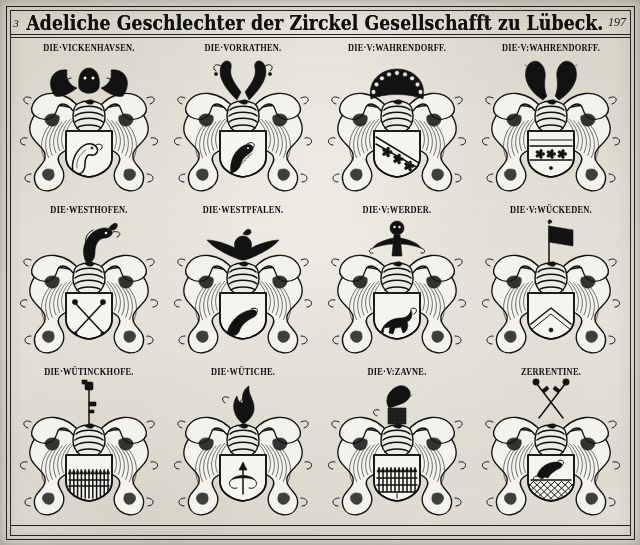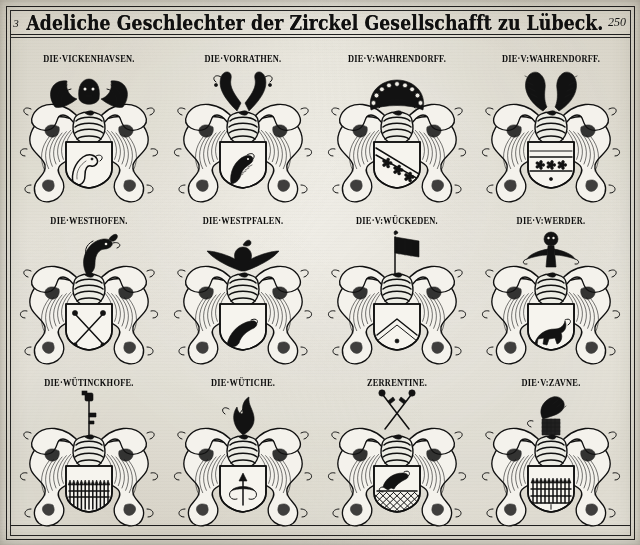--- a/index.html
+++ b/index.html
@@ -80,21 +80,21 @@
     transform:scaleY(1.14) scaleX(.985);
     text-shadow:0 0 .6px rgba(0,0,0,.75);
   }
   #page-no{
     width:34px;text-align:center;font-size:12px;font-style:italic;
     color:#141414;padding-right:4px;
   }
 
   
   #grid{
-    position:absolute;left:12px;top:49px;width:616px;height:486px;
+    position:absolute;left:12px;top:38px;width:616px;height:486px;
     display:grid;grid-template-columns:repeat(4,1fr);grid-template-rows:repeat(3,1fr);
     z-index:4;
   }
   .cell{position:relative;display:flex;flex-direction:column;align-items:center;}
   .caption{
     height:15px;line-height:15px;
     font-family:"Liberation Serif", serif;
     font-size:8.4px;font-weight:700;letter-spacing:.25px;
     color:#0d0d0d;white-space:nowrap;
     transform:scaleY(1.22);
@@ -118,21 +118,21 @@
 
   <div class="frame-outer"></div>
   <div class="frame-inner"></div>
   <div class="title-rule"></div>
   <div class="title-rule2"></div>
   <div class="bottom-rule"></div>
 
   <div id="title-bar">
     <div id="folio">3</div>
     <div id="title-text">Adeliche Geschlechter der Zirckel Gesellschafft zu Lübeck.</div>
-    <div id="page-no">250</div>
+    <div id="page-no">197</div>
   </div>
 
   <div id="grid">
       <div class="cell">
         <div class="caption">DIE·VICKENHAVSEN.</div>
        <div class="arms">
 
   <svg width="150" height="150" viewBox="-75 -75 150 150" aria-hidden="true">
     <defs>
       <clipPath id="cl-lat">
@@ -892,31 +892,31 @@
       </g>
       </g>
       <path class="ink" d="M -23,-23 L 23,-23 L 23,3.68
           C 23,15.64 9.66,22.08 0,23
           C -9.66,22.08 -23,15.64 -23,3.68 Z" fill="none" stroke-width="1.7"></path>
     </g>
   </svg>
        </div>
       </div>
       <div class="cell">
-        <div class="caption">DIE·V:WÜCKEDEN.</div>
+        <div class="caption">DIE·V:WERDER.</div>
        <div class="arms">
 
   <svg width="150" height="150" viewBox="-75 -75 150 150" aria-hidden="true">
     <defs>
       <clipPath id="cl-lat">
                 <path d="M -23,-23 L 23,-23 L 23,3.68
           C 23,15.64 9.66,22.08 0,23
           C -9.66,22.08 -23,15.64 -23,3.68 Z" transform="translate(0,26)"></path>
               </clipPath>
-      <clipPath id="clip-u7">
+      <clipPath id="clip-u6">
                 <path d="M -23,-23 L 23,-23 L 23,3.68
           C 23,15.64 9.66,22.08 0,23
           C -9.66,22.08 -23,15.64 -23,3.68 Z"></path>
               </clipPath>
     </defs>
 
     <g transform="translate(0,-8)">
       <path class="mantle" d="
     M -6,-6
     C -26,-20 -52,-16 -58,2
@@ -966,71 +966,76 @@
               <path class="ink-fine" d="M 31.333333333333332,3.333333333333333 C 39.33333333333333,12.666666666666666 42,24 36.666666666666664,35.33333333333333"></path>
               <path class="ink-fine" d="M 35.66666666666667,4.666666666666667 C 43.66666666666667,14.333333333333334 46,26 40.333333333333336,37.66666666666667"></path>
               <path class="ink-fine" d="M 40,6 C 48,16 50,28 44,40"></path>
               <path class="ink-thin" d="M 58,-22 c 8,-4 10,4 3,6"></path>
               <path class="ink-thin" d="M 62,18 c 8,-2 9,7 2,7"></path>
               <path class="ink-thin" d="M 58,54 c 8,0 8,8 1,8"></path>
               <path class="solid" d="M 30,-4 c 10,-6 18,2 12,8 c -5,5 -14,1 -12,-8 Z" opacity=".85"></path>
               <path class="solid" d="M 36,50 c 9,-4 14,4 8,9 c -5,4 -12,-1 -8,-9 Z" opacity=".8"></path>
     </g>
 
-      <g transform="translate(0,-36)">
-        <path class="ink" d="M -2,10 L -2,-28"></path>
-        <path class="solid" d="M -2,-28 L 22,-24 L 22,-8 L -2,-12 Z"></path>
-        <path class="ink-fine" d="M 2,-26 L 2,-11 M 8,-25 L 8,-10 M 14,-24 L 14,-9" stroke="#efede7"></path>
-        <path class="solid" d="M -2,-30 c -3,-4 2,-6 3,-2 Z"></path>
+      <g transform="translate(0,-40)">
+        <circle class="solid" cx="0" cy="-22" r="7"></circle>
+        <circle cx="-2.5" cy="-23" r="1.2" fill="#f0eee7"></circle>
+        <circle cx="2.5" cy="-23" r="1.2" fill="#f0eee7"></circle>
+        <path class="ink-thin" d="M -3,-18 C -1,-16 1,-16 3,-18" stroke="#f0eee7"></path>
+        <path class="solid" d="M -3,-15 L 3,-15 L 5,6 L -5,6 Z"></path>
+        <path class="solid" d="M -3,-12 C -14,-10 -22,-6 -24,-2 C -18,-4 -10,-6 -4,-6 Z"></path>
+        <path class="solid" d="M 3,-12 C 14,-10 22,-6 24,-2 C 18,-4 10,-6 4,-6 Z"></path>
+        <path class="ink-thin" d="M -24,-2 c -5,1 -5,6 0,5"></path>
+        <path class="ink-thin" d="M 24,-2 c 5,1 5,6 0,5"></path>
       </g>
 
     <g transform="translate(0,-6)">
   <g>
     <path class="helm" d="M -15,-12 C -15,-24 15,-24 15,-12 C 18,-2 14,10 0,12 C -14,10 -18,-2 -15,-12 Z"></path>
     <path class="ink" d="M -13,-12 C -8,-17 8,-17 13,-12"></path>
     <path class="ink" d="M -14,-6 C -8,-11 8,-11 14,-6"></path>
     <path class="ink" d="M -14,0 C -8,-5 8,-5 14,0"></path>
     <path class="ink" d="M -12,6 C -7,2 7,2 12,6"></path>
     <path class="solid" d="M -4,-20 C 0,-23 4,-23 5,-20 C 4,-17 0,-17 -4,-20 Z"></path>
     <path class="ink-thin" d="M -2,12 C -4,18 2,20 3,15"></path>
     <circle class="solid" cx="1" cy="18" r="2.1"></circle>
   </g>
             </g>
 
     <g transform="translate(0,26)">
       <path class="shield-face" d="M -23,-23 L 23,-23 L 23,3.68
           C 23,15.64 9.66,22.08 0,23
           C -9.66,22.08 -23,15.64 -23,3.68 Z"></path>
-      <g clip-path="url(#clip-u7)">
-
-      <g>
-        <path class="ink" d="M -20,8 L 0,-8 L 20,8" stroke-width="2"></path>
-        <path class="ink-thin" d="M -20,14 L 0,-2 L 20,14"></path>
-        <circle class="solid" cx="0" cy="14" r="2"></circle>
+      <g clip-path="url(#clip-u6)">
+
+      <g transform="translate(0,6)">
+        <path class="solid" d="M -16,10 C -14,2 -6,-4 4,-4 C 10,-4 13,-8 14,-12 C 16,-8 15,-2 10,0 C 12,4 10,10 6,11 L 4,5 L -2,6 L -4,12 L -8,11 L -7,5 L -13,6 L -14,12 Z"></path>
+        <path class="ink-thin" d="M 14,-13 c 5,-3 8,2 3,5"></path>
+        <path class="ink-thin" d="M -16,10 c -5,-1 -6,4 -1,5"></path>
       </g>
       </g>
       <path class="ink" d="M -23,-23 L 23,-23 L 23,3.68
           C 23,15.64 9.66,22.08 0,23
           C -9.66,22.08 -23,15.64 -23,3.68 Z" fill="none" stroke-width="1.7"></path>
     </g>
   </svg>
        </div>
       </div>
       <div class="cell">
-        <div class="caption">DIE·V:WERDER.</div>
+        <div class="caption">DIE·V:WÜCKEDEN.</div>
        <div class="arms">
 
   <svg width="150" height="150" viewBox="-75 -75 150 150" aria-hidden="true">
     <defs>
       <clipPath id="cl-lat">
                 <path d="M -23,-23 L 23,-23 L 23,3.68
           C 23,15.64 9.66,22.08 0,23
           C -9.66,22.08 -23,15.64 -23,3.68 Z" transform="translate(0,26)"></path>
               </clipPath>
-      <clipPath id="clip-u6">
+      <clipPath id="clip-u7">
                 <path d="M -23,-23 L 23,-23 L 23,3.68
           C 23,15.64 9.66,22.08 0,23
           C -9.66,22.08 -23,15.64 -23,3.68 Z"></path>
               </clipPath>
     </defs>
 
     <g transform="translate(0,-8)">
       <path class="mantle" d="
     M -6,-6
     C -26,-20 -52,-16 -58,2
@@ -1080,55 +1085,50 @@
               <path class="ink-fine" d="M 31.333333333333332,3.333333333333333 C 39.33333333333333,12.666666666666666 42,24 36.666666666666664,35.33333333333333"></path>
               <path class="ink-fine" d="M 35.66666666666667,4.666666666666667 C 43.66666666666667,14.333333333333334 46,26 40.333333333333336,37.66666666666667"></path>
               <path class="ink-fine" d="M 40,6 C 48,16 50,28 44,40"></path>
               <path class="ink-thin" d="M 58,-22 c 8,-4 10,4 3,6"></path>
               <path class="ink-thin" d="M 62,18 c 8,-2 9,7 2,7"></path>
               <path class="ink-thin" d="M 58,54 c 8,0 8,8 1,8"></path>
               <path class="solid" d="M 30,-4 c 10,-6 18,2 12,8 c -5,5 -14,1 -12,-8 Z" opacity=".85"></path>
               <path class="solid" d="M 36,50 c 9,-4 14,4 8,9 c -5,4 -12,-1 -8,-9 Z" opacity=".8"></path>
     </g>
 
-      <g transform="translate(0,-40)">
-        <circle class="solid" cx="0" cy="-22" r="7"></circle>
-        <circle cx="-2.5" cy="-23" r="1.2" fill="#f0eee7"></circle>
-        <circle cx="2.5" cy="-23" r="1.2" fill="#f0eee7"></circle>
-        <path class="ink-thin" d="M -3,-18 C -1,-16 1,-16 3,-18" stroke="#f0eee7"></path>
-        <path class="solid" d="M -3,-15 L 3,-15 L 5,6 L -5,6 Z"></path>
-        <path class="solid" d="M -3,-12 C -14,-10 -22,-6 -24,-2 C -18,-4 -10,-6 -4,-6 Z"></path>
-        <path class="solid" d="M 3,-12 C 14,-10 22,-6 24,-2 C 18,-4 10,-6 4,-6 Z"></path>
-        <path class="ink-thin" d="M -24,-2 c -5,1 -5,6 0,5"></path>
-        <path class="ink-thin" d="M 24,-2 c 5,1 5,6 0,5"></path>
+      <g transform="translate(0,-36)">
+        <path class="ink" d="M -2,10 L -2,-28"></path>
+        <path class="solid" d="M -2,-28 L 22,-24 L 22,-8 L -2,-12 Z"></path>
+        <path class="ink-fine" d="M 2,-26 L 2,-11 M 8,-25 L 8,-10 M 14,-24 L 14,-9" stroke="#efede7"></path>
+        <path class="solid" d="M -2,-30 c -3,-4 2,-6 3,-2 Z"></path>
       </g>
 
     <g transform="translate(0,-6)">
   <g>
     <path class="helm" d="M -15,-12 C -15,-24 15,-24 15,-12 C 18,-2 14,10 0,12 C -14,10 -18,-2 -15,-12 Z"></path>
     <path class="ink" d="M -13,-12 C -8,-17 8,-17 13,-12"></path>
     <path class="ink" d="M -14,-6 C -8,-11 8,-11 14,-6"></path>
     <path class="ink" d="M -14,0 C -8,-5 8,-5 14,0"></path>
     <path class="ink" d="M -12,6 C -7,2 7,2 12,6"></path>
     <path class="solid" d="M -4,-20 C 0,-23 4,-23 5,-20 C 4,-17 0,-17 -4,-20 Z"></path>
     <path class="ink-thin" d="M -2,12 C -4,18 2,20 3,15"></path>
     <circle class="solid" cx="1" cy="18" r="2.1"></circle>
   </g>
             </g>
 
     <g transform="translate(0,26)">
       <path class="shield-face" d="M -23,-23 L 23,-23 L 23,3.68
           C 23,15.64 9.66,22.08 0,23
           C -9.66,22.08 -23,15.64 -23,3.68 Z"></path>
-      <g clip-path="url(#clip-u6)">
-
-      <g transform="translate(0,6)">
-        <path class="solid" d="M -16,10 C -14,2 -6,-4 4,-4 C 10,-4 13,-8 14,-12 C 16,-8 15,-2 10,0 C 12,4 10,10 6,11 L 4,5 L -2,6 L -4,12 L -8,11 L -7,5 L -13,6 L -14,12 Z"></path>
-        <path class="ink-thin" d="M 14,-13 c 5,-3 8,2 3,5"></path>
-        <path class="ink-thin" d="M -16,10 c -5,-1 -6,4 -1,5"></path>
+      <g clip-path="url(#clip-u7)">
+
+      <g>
+        <path class="ink" d="M -20,8 L 0,-8 L 20,8" stroke-width="2"></path>
+        <path class="ink-thin" d="M -20,14 L 0,-2 L 20,14"></path>
+        <circle class="solid" cx="0" cy="14" r="2"></circle>
       </g>
       </g>
       <path class="ink" d="M -23,-23 L 23,-23 L 23,3.68
           C 23,15.64 9.66,22.08 0,23
           C -9.66,22.08 -23,15.64 -23,3.68 Z" fill="none" stroke-width="1.7"></path>
     </g>
   </svg>
        </div>
       </div>
       <div class="cell">
@@ -1366,20 +1366,160 @@
           C 23,15.64 9.66,22.08 0,23
           C -9.66,22.08 -23,15.64 -23,3.68 Z"></path>
       <g clip-path="url(#clip-u8)">
 
       <g>
         <path class="ink" d="M 0,-14 L 0,16" stroke-width="1.8"></path>
         <path class="solid" d="M 0,-16 L -4,-8 L 4,-8 Z"></path>
         <path class="solid" d="M -12,2 C -8,-4 8,-4 12,2 C 6,-1 -6,-1 -12,2 Z"></path>
         <path class="ink-thin" d="M -12,2 C -16,6 -12,12 -6,10"></path>
         <path class="ink-thin" d="M 12,2 C 16,6 12,12 6,10"></path>
+      </g>
+      </g>
+      <path class="ink" d="M -23,-23 L 23,-23 L 23,3.68
+          C 23,15.64 9.66,22.08 0,23
+          C -9.66,22.08 -23,15.64 -23,3.68 Z" fill="none" stroke-width="1.7"></path>
+    </g>
+  </svg>
+       </div>
+      </div>
+      <div class="cell">
+        <div class="caption">DIE·V:ZAVNE.</div>
+       <div class="arms">
+
+  <svg width="150" height="150" viewBox="-75 -75 150 150" aria-hidden="true">
+    <defs>
+      <clipPath id="cl-lat">
+                <path d="M -23,-23 L 23,-23 L 23,3.68
+          C 23,15.64 9.66,22.08 0,23
+          C -9.66,22.08 -23,15.64 -23,3.68 Z" transform="translate(0,26)"></path>
+              </clipPath>
+      <clipPath id="clip-u10">
+                <path d="M -23,-23 L 23,-23 L 23,3.68
+          C 23,15.64 9.66,22.08 0,23
+          C -9.66,22.08 -23,15.64 -23,3.68 Z"></path>
+              </clipPath>
+    </defs>
+
+    <g transform="translate(0,-8)">
+      <path class="mantle" d="
+    M -6,-6
+    C -26,-20 -52,-16 -58,2
+    C -64,20 -46,24 -44,34
+    C -42,46 -58,48 -54,62
+    C -50,76 -30,72 -26,60
+    C -22,48 -34,44 -30,36
+    C -26,28 -10,30 -8,16
+    Z"></path>
+              <path class="mantle" d="
+    M -8,-10
+    C -22,-30 -48,-32 -56,-16
+    C -62,-4 -46,2 -38,-2
+    C -30,-6 -34,-16 -26,-16
+    C -18,-16 -16,-6 -10,-4 Z"></path>
+              <path class="ink-fine" d="M -14,-2 C -22,6 -26,16 -22,26"></path>
+              <path class="ink-fine" d="M -18.333333333333332,-0.6666666666666667 C -26.333333333333332,7.666666666666666 -30,18 -25.666666666666668,28.333333333333332"></path>
+              <path class="ink-fine" d="M -22.666666666666664,0.6666666666666665 C -30.666666666666664,9.333333333333332 -34,20 -29.333333333333332,30.666666666666664"></path>
+              <path class="ink-fine" d="M -27,2 C -35,11 -38,22 -33,33"></path>
+              <path class="ink-fine" d="M -31.333333333333332,3.333333333333333 C -39.33333333333333,12.666666666666666 -42,24 -36.666666666666664,35.33333333333333"></path>
+              <path class="ink-fine" d="M -35.66666666666667,4.666666666666667 C -43.66666666666667,14.333333333333334 -46,26 -40.333333333333336,37.66666666666667"></path>
+              <path class="ink-fine" d="M -40,6 C -48,16 -50,28 -44,40"></path>
+              <path class="ink-thin" d="M -58,-22 c -8,-4 -10,4 -3,6"></path>
+              <path class="ink-thin" d="M -62,18 c -8,-2 -9,7 -2,7"></path>
+              <path class="ink-thin" d="M -58,54 c -8,0 -8,8 -1,8"></path>
+              <path class="solid" d="M -30,-4 c -10,-6 -18,2 -12,8 c 5,5 14,1 12,-8 Z" opacity=".85"></path>
+              <path class="solid" d="M -36,50 c -9,-4 -14,4 -8,9 c 5,4 12,-1 8,-9 Z" opacity=".8"></path>
+      <path class="mantle" d="
+    M 6,-6
+    C 26,-20 52,-16 58,2
+    C 64,20 46,24 44,34
+    C 42,46 58,48 54,62
+    C 50,76 30,72 26,60
+    C 22,48 34,44 30,36
+    C 26,28 10,30 8,16
+    Z"></path>
+              <path class="mantle" d="
+    M 8,-10
+    C 22,-30 48,-32 56,-16
+    C 62,-4 46,2 38,-2
+    C 30,-6 34,-16 26,-16
+    C 18,-16 16,-6 10,-4 Z"></path>
+              <path class="ink-fine" d="M 14,-2 C 22,6 26,16 22,26"></path>
+              <path class="ink-fine" d="M 18.333333333333332,-0.6666666666666667 C 26.333333333333332,7.666666666666666 30,18 25.666666666666668,28.333333333333332"></path>
+              <path class="ink-fine" d="M 22.666666666666664,0.6666666666666665 C 30.666666666666664,9.333333333333332 34,20 29.333333333333332,30.666666666666664"></path>
+              <path class="ink-fine" d="M 27,2 C 35,11 38,22 33,33"></path>
+              <path class="ink-fine" d="M 31.333333333333332,3.333333333333333 C 39.33333333333333,12.666666666666666 42,24 36.666666666666664,35.33333333333333"></path>
+              <path class="ink-fine" d="M 35.66666666666667,4.666666666666667 C 43.66666666666667,14.333333333333334 46,26 40.333333333333336,37.66666666666667"></path>
+              <path class="ink-fine" d="M 40,6 C 48,16 50,28 44,40"></path>
+              <path class="ink-thin" d="M 58,-22 c 8,-4 10,4 3,6"></path>
+              <path class="ink-thin" d="M 62,18 c 8,-2 9,7 2,7"></path>
+              <path class="ink-thin" d="M 58,54 c 8,0 8,8 1,8"></path>
+              <path class="solid" d="M 30,-4 c 10,-6 18,2 12,8 c -5,5 -14,1 -12,-8 Z" opacity=".85"></path>
+              <path class="solid" d="M 36,50 c 9,-4 14,4 8,9 c -5,4 -12,-1 -8,-9 Z" opacity=".8"></path>
+    </g>
+
+      <g transform="translate(0,-36)">
+        <path class="solid" d="M -9,8 L 9,8 L 9,-8 L -9,-8 Z" opacity=".92"></path>
+        <path class="ink-fine" d="M -9,-4 L 9,-4 M -9,0 L 9,0 M -9,4 L 9,4" stroke="#efede7"></path>
+        <path class="ink-fine" d="M -4,-8 L -4,8 M 0,-8 L 0,8 M 4,-8 L 4,8" stroke="#efede7"></path>
+        <path class="solid" d="M -8,-8 C -14,-18 -6,-28 2,-30 C 10,-32 16,-24 12,-18 C 9,-13 4,-12 -8,-8 Z"></path>
+        <path class="ink-fine" d="M -2,-26 l 5,-4" stroke="#efede7"></path>
+              <path class="ink-fine" d="M 2,-23 l 5,-4" stroke="#efede7"></path>
+              <path class="ink-fine" d="M 6,-20 l 5,-4" stroke="#efede7"></path>
+              <path class="ink-fine" d="M 10,-17 l 5,-4" stroke="#efede7"></path>
+        <path class="ink-thin" d="M -18,-6 c -6,-2 -8,4 -2,6"></path>
+      </g>
+
+    <g transform="translate(0,-6)">
+  <g>
+    <path class="helm" d="M -15,-12 C -15,-24 15,-24 15,-12 C 18,-2 14,10 0,12 C -14,10 -18,-2 -15,-12 Z"></path>
+    <path class="ink" d="M -13,-12 C -8,-17 8,-17 13,-12"></path>
+    <path class="ink" d="M -14,-6 C -8,-11 8,-11 14,-6"></path>
+    <path class="ink" d="M -14,0 C -8,-5 8,-5 14,0"></path>
+    <path class="ink" d="M -12,6 C -7,2 7,2 12,6"></path>
+    <path class="solid" d="M -4,-20 C 0,-23 4,-23 5,-20 C 4,-17 0,-17 -4,-20 Z"></path>
+    <path class="ink-thin" d="M -2,12 C -4,18 2,20 3,15"></path>
+    <circle class="solid" cx="1" cy="18" r="2.1"></circle>
+  </g>
+            </g>
+
+    <g transform="translate(0,26)">
+      <path class="shield-face" d="M -23,-23 L 23,-23 L 23,3.68
+          C 23,15.64 9.66,22.08 0,23
+          C -9.66,22.08 -23,15.64 -23,3.68 Z"></path>
+      <g clip-path="url(#clip-u10)">
+
+      <g>
+        <path class="ink" d="M -18.0,-6 L -18.0,13.799999999999999" stroke-width="1.7"></path>
+                  <path class="solid" d="M -20.0,-6 L -18.0,-11 L -16.0,-6 Z"></path>
+                  <path class="ink" d="M -14.0,-6 L -14.0,13.799999999999999" stroke-width="1.7"></path>
+                  <path class="solid" d="M -16.0,-6 L -14.0,-11 L -12.0,-6 Z"></path>
+                  <path class="ink" d="M -10.0,-6 L -10.0,13.799999999999999" stroke-width="1.7"></path>
+                  <path class="solid" d="M -12.0,-6 L -10.0,-11 L -8.0,-6 Z"></path>
+                  <path class="ink" d="M -6.0,-6 L -6.0,13.799999999999999" stroke-width="1.7"></path>
+                  <path class="solid" d="M -8.0,-6 L -6.0,-11 L -4.0,-6 Z"></path>
+                  <path class="ink" d="M -2.0,-6 L -2.0,13.799999999999999" stroke-width="1.7"></path>
+                  <path class="solid" d="M -4.0,-6 L -2.0,-11 L 0.0,-6 Z"></path>
+                  <path class="ink" d="M 2.0,-6 L 2.0,13.799999999999999" stroke-width="1.7"></path>
+                  <path class="solid" d="M 0.0,-6 L 2.0,-11 L 4.0,-6 Z"></path>
+                  <path class="ink" d="M 6.0,-6 L 6.0,13.799999999999999" stroke-width="1.7"></path>
+                  <path class="solid" d="M 4.0,-6 L 6.0,-11 L 8.0,-6 Z"></path>
+                  <path class="ink" d="M 10.0,-6 L 10.0,13.799999999999999" stroke-width="1.7"></path>
+                  <path class="solid" d="M 8.0,-6 L 10.0,-11 L 12.0,-6 Z"></path>
+                  <path class="ink" d="M 14.0,-6 L 14.0,13.799999999999999" stroke-width="1.7"></path>
+                  <path class="solid" d="M 12.0,-6 L 14.0,-11 L 16.0,-6 Z"></path>
+                  <path class="ink" d="M 18.0,-6 L 18.0,13.799999999999999" stroke-width="1.7"></path>
+                  <path class="solid" d="M 16.0,-6 L 18.0,-11 L 20.0,-6 Z"></path>
+        <path class="ink" d="M -20,0 L 20,0" stroke-width="1.4"></path>
+        <path class="ink" d="M -20,7 L 20,7" stroke-width="1.4"></path>
+        <path class="ink" d="M -20,14 L 20,14" stroke-width="1.4"></path>
+        <path class="ink-thin" d="M 0,15.64 L 0,20.24"></path>
       </g>
       </g>
       <path class="ink" d="M -23,-23 L 23,-23 L 23,3.68
           C 23,15.64 9.66,22.08 0,23
           C -9.66,22.08 -23,15.64 -23,3.68 Z" fill="none" stroke-width="1.7"></path>
     </g>
   </svg>
        </div>
       </div>
       <div class="cell">
@@ -1514,156 +1654,16 @@
         <path class="ink" d="M -20,2 L 20,2"></path>
       </g>
       </g>
       <path class="ink" d="M -23,-23 L 23,-23 L 23,3.68
           C 23,15.64 9.66,22.08 0,23
           C -9.66,22.08 -23,15.64 -23,3.68 Z" fill="none" stroke-width="1.7"></path>
     </g>
   </svg>
        </div>
       </div>
-      <div class="cell">
-        <div class="caption">DIE·V:ZAVNE.</div>
-       <div class="arms">
-
-  <svg width="150" height="150" viewBox="-75 -75 150 150" aria-hidden="true">
-    <defs>
-      <clipPath id="cl-lat">
-                <path d="M -23,-23 L 23,-23 L 23,3.68
-          C 23,15.64 9.66,22.08 0,23
-          C -9.66,22.08 -23,15.64 -23,3.68 Z" transform="translate(0,26)"></path>
-              </clipPath>
-      <clipPath id="clip-u10">
-                <path d="M -23,-23 L 23,-23 L 23,3.68
-          C 23,15.64 9.66,22.08 0,23
-          C -9.66,22.08 -23,15.64 -23,3.68 Z"></path>
-              </clipPath>
-    </defs>
-
-    <g transform="translate(0,-8)">
-      <path class="mantle" d="
-    M -6,-6
-    C -26,-20 -52,-16 -58,2
-    C -64,20 -46,24 -44,34
-    C -42,46 -58,48 -54,62
-    C -50,76 -30,72 -26,60
-    C -22,48 -34,44 -30,36
-    C -26,28 -10,30 -8,16
-    Z"></path>
-              <path class="mantle" d="
-    M -8,-10
-    C -22,-30 -48,-32 -56,-16
-    C -62,-4 -46,2 -38,-2
-    C -30,-6 -34,-16 -26,-16
-    C -18,-16 -16,-6 -10,-4 Z"></path>
-              <path class="ink-fine" d="M -14,-2 C -22,6 -26,16 -22,26"></path>
-              <path class="ink-fine" d="M -18.333333333333332,-0.6666666666666667 C -26.333333333333332,7.666666666666666 -30,18 -25.666666666666668,28.333333333333332"></path>
-              <path class="ink-fine" d="M -22.666666666666664,0.6666666666666665 C -30.666666666666664,9.333333333333332 -34,20 -29.333333333333332,30.666666666666664"></path>
-              <path class="ink-fine" d="M -27,2 C -35,11 -38,22 -33,33"></path>
-              <path class="ink-fine" d="M -31.333333333333332,3.333333333333333 C -39.33333333333333,12.666666666666666 -42,24 -36.666666666666664,35.33333333333333"></path>
-              <path class="ink-fine" d="M -35.66666666666667,4.666666666666667 C -43.66666666666667,14.333333333333334 -46,26 -40.333333333333336,37.66666666666667"></path>
-              <path class="ink-fine" d="M -40,6 C -48,16 -50,28 -44,40"></path>
-              <path class="ink-thin" d="M -58,-22 c -8,-4 -10,4 -3,6"></path>
-              <path class="ink-thin" d="M -62,18 c -8,-2 -9,7 -2,7"></path>
-              <path class="ink-thin" d="M -58,54 c -8,0 -8,8 -1,8"></path>
-              <path class="solid" d="M -30,-4 c -10,-6 -18,2 -12,8 c 5,5 14,1 12,-8 Z" opacity=".85"></path>
-              <path class="solid" d="M -36,50 c -9,-4 -14,4 -8,9 c 5,4 12,-1 8,-9 Z" opacity=".8"></path>
-      <path class="mantle" d="
-    M 6,-6
-    C 26,-20 52,-16 58,2
-    C 64,20 46,24 44,34
-    C 42,46 58,48 54,62
-    C 50,76 30,72 26,60
-    C 22,48 34,44 30,36
-    C 26,28 10,30 8,16
-    Z"></path>
-              <path class="mantle" d="
-    M 8,-10
-    C 22,-30 48,-32 56,-16
-    C 62,-4 46,2 38,-2
-    C 30,-6 34,-16 26,-16
-    C 18,-16 16,-6 10,-4 Z"></path>
-              <path class="ink-fine" d="M 14,-2 C 22,6 26,16 22,26"></path>
-              <path class="ink-fine" d="M 18.333333333333332,-0.6666666666666667 C 26.333333333333332,7.666666666666666 30,18 25.666666666666668,28.333333333333332"></path>
-              <path class="ink-fine" d="M 22.666666666666664,0.6666666666666665 C 30.666666666666664,9.333333333333332 34,20 29.333333333333332,30.666666666666664"></path>
-              <path class="ink-fine" d="M 27,2 C 35,11 38,22 33,33"></path>
-              <path class="ink-fine" d="M 31.333333333333332,3.333333333333333 C 39.33333333333333,12.666666666666666 42,24 36.666666666666664,35.33333333333333"></path>
-              <path class="ink-fine" d="M 35.66666666666667,4.666666666666667 C 43.66666666666667,14.333333333333334 46,26 40.333333333333336,37.66666666666667"></path>
-              <path class="ink-fine" d="M 40,6 C 48,16 50,28 44,40"></path>
-              <path class="ink-thin" d="M 58,-22 c 8,-4 10,4 3,6"></path>
-              <path class="ink-thin" d="M 62,18 c 8,-2 9,7 2,7"></path>
-              <path class="ink-thin" d="M 58,54 c 8,0 8,8 1,8"></path>
-              <path class="solid" d="M 30,-4 c 10,-6 18,2 12,8 c -5,5 -14,1 -12,-8 Z" opacity=".85"></path>
-              <path class="solid" d="M 36,50 c 9,-4 14,4 8,9 c -5,4 -12,-1 -8,-9 Z" opacity=".8"></path>
-    </g>
-
-      <g transform="translate(0,-36)">
-        <path class="solid" d="M -9,8 L 9,8 L 9,-8 L -9,-8 Z" opacity=".92"></path>
-        <path class="ink-fine" d="M -9,-4 L 9,-4 M -9,0 L 9,0 M -9,4 L 9,4" stroke="#efede7"></path>
-        <path class="ink-fine" d="M -4,-8 L -4,8 M 0,-8 L 0,8 M 4,-8 L 4,8" stroke="#efede7"></path>
-        <path class="solid" d="M -8,-8 C -14,-18 -6,-28 2,-30 C 10,-32 16,-24 12,-18 C 9,-13 4,-12 -8,-8 Z"></path>
-        <path class="ink-fine" d="M -2,-26 l 5,-4" stroke="#efede7"></path>
-              <path class="ink-fine" d="M 2,-23 l 5,-4" stroke="#efede7"></path>
-              <path class="ink-fine" d="M 6,-20 l 5,-4" stroke="#efede7"></path>
-              <path class="ink-fine" d="M 10,-17 l 5,-4" stroke="#efede7"></path>
-        <path class="ink-thin" d="M -18,-6 c -6,-2 -8,4 -2,6"></path>
-      </g>
-
-    <g transform="translate(0,-6)">
-  <g>
-    <path class="helm" d="M -15,-12 C -15,-24 15,-24 15,-12 C 18,-2 14,10 0,12 C -14,10 -18,-2 -15,-12 Z"></path>
-    <path class="ink" d="M -13,-12 C -8,-17 8,-17 13,-12"></path>
-    <path class="ink" d="M -14,-6 C -8,-11 8,-11 14,-6"></path>
-    <path class="ink" d="M -14,0 C -8,-5 8,-5 14,0"></path>
-    <path class="ink" d="M -12,6 C -7,2 7,2 12,6"></path>
-    <path class="solid" d="M -4,-20 C 0,-23 4,-23 5,-20 C 4,-17 0,-17 -4,-20 Z"></path>
-    <path class="ink-thin" d="M -2,12 C -4,18 2,20 3,15"></path>
-    <circle class="solid" cx="1" cy="18" r="2.1"></circle>
-  </g>
-            </g>
-
-    <g transform="translate(0,26)">
-      <path class="shield-face" d="M -23,-23 L 23,-23 L 23,3.68
-          C 23,15.64 9.66,22.08 0,23
-          C -9.66,22.08 -23,15.64 -23,3.68 Z"></path>
-      <g clip-path="url(#clip-u10)">
-
-      <g>
-        <path class="ink" d="M -18.0,-6 L -18.0,13.799999999999999" stroke-width="1.7"></path>
-                  <path class="solid" d="M -20.0,-6 L -18.0,-11 L -16.0,-6 Z"></path>
-                  <path class="ink" d="M -14.0,-6 L -14.0,13.799999999999999" stroke-width="1.7"></path>
-                  <path class="solid" d="M -16.0,-6 L -14.0,-11 L -12.0,-6 Z"></path>
-                  <path class="ink" d="M -10.0,-6 L -10.0,13.799999999999999" stroke-width="1.7"></path>
-                  <path class="solid" d="M -12.0,-6 L -10.0,-11 L -8.0,-6 Z"></path>
-                  <path class="ink" d="M -6.0,-6 L -6.0,13.799999999999999" stroke-width="1.7"></path>
-                  <path class="solid" d="M -8.0,-6 L -6.0,-11 L -4.0,-6 Z"></path>
-                  <path class="ink" d="M -2.0,-6 L -2.0,13.799999999999999" stroke-width="1.7"></path>
-                  <path class="solid" d="M -4.0,-6 L -2.0,-11 L 0.0,-6 Z"></path>
-                  <path class="ink" d="M 2.0,-6 L 2.0,13.799999999999999" stroke-width="1.7"></path>
-                  <path class="solid" d="M 0.0,-6 L 2.0,-11 L 4.0,-6 Z"></path>
-                  <path class="ink" d="M 6.0,-6 L 6.0,13.799999999999999" stroke-width="1.7"></path>
-                  <path class="solid" d="M 4.0,-6 L 6.0,-11 L 8.0,-6 Z"></path>
-                  <path class="ink" d="M 10.0,-6 L 10.0,13.799999999999999" stroke-width="1.7"></path>
-                  <path class="solid" d="M 8.0,-6 L 10.0,-11 L 12.0,-6 Z"></path>
-                  <path class="ink" d="M 14.0,-6 L 14.0,13.799999999999999" stroke-width="1.7"></path>
-                  <path class="solid" d="M 12.0,-6 L 14.0,-11 L 16.0,-6 Z"></path>
-                  <path class="ink" d="M 18.0,-6 L 18.0,13.799999999999999" stroke-width="1.7"></path>
-                  <path class="solid" d="M 16.0,-6 L 18.0,-11 L 20.0,-6 Z"></path>
-        <path class="ink" d="M -20,0 L 20,0" stroke-width="1.4"></path>
-        <path class="ink" d="M -20,7 L 20,7" stroke-width="1.4"></path>
-        <path class="ink" d="M -20,14 L 20,14" stroke-width="1.4"></path>
-        <path class="ink-thin" d="M 0,15.64 L 0,20.24"></path>
-      </g>
-      </g>
-      <path class="ink" d="M -23,-23 L 23,-23 L 23,3.68
-          C 23,15.64 9.66,22.08 0,23
-          C -9.66,22.08 -23,15.64 -23,3.68 Z" fill="none" stroke-width="1.7"></path>
-    </g>
-  </svg>
-       </div>
-      </div>
     </div>
 
   <div class="edge-shade"></div>
 </div>
 
 </body></html>

